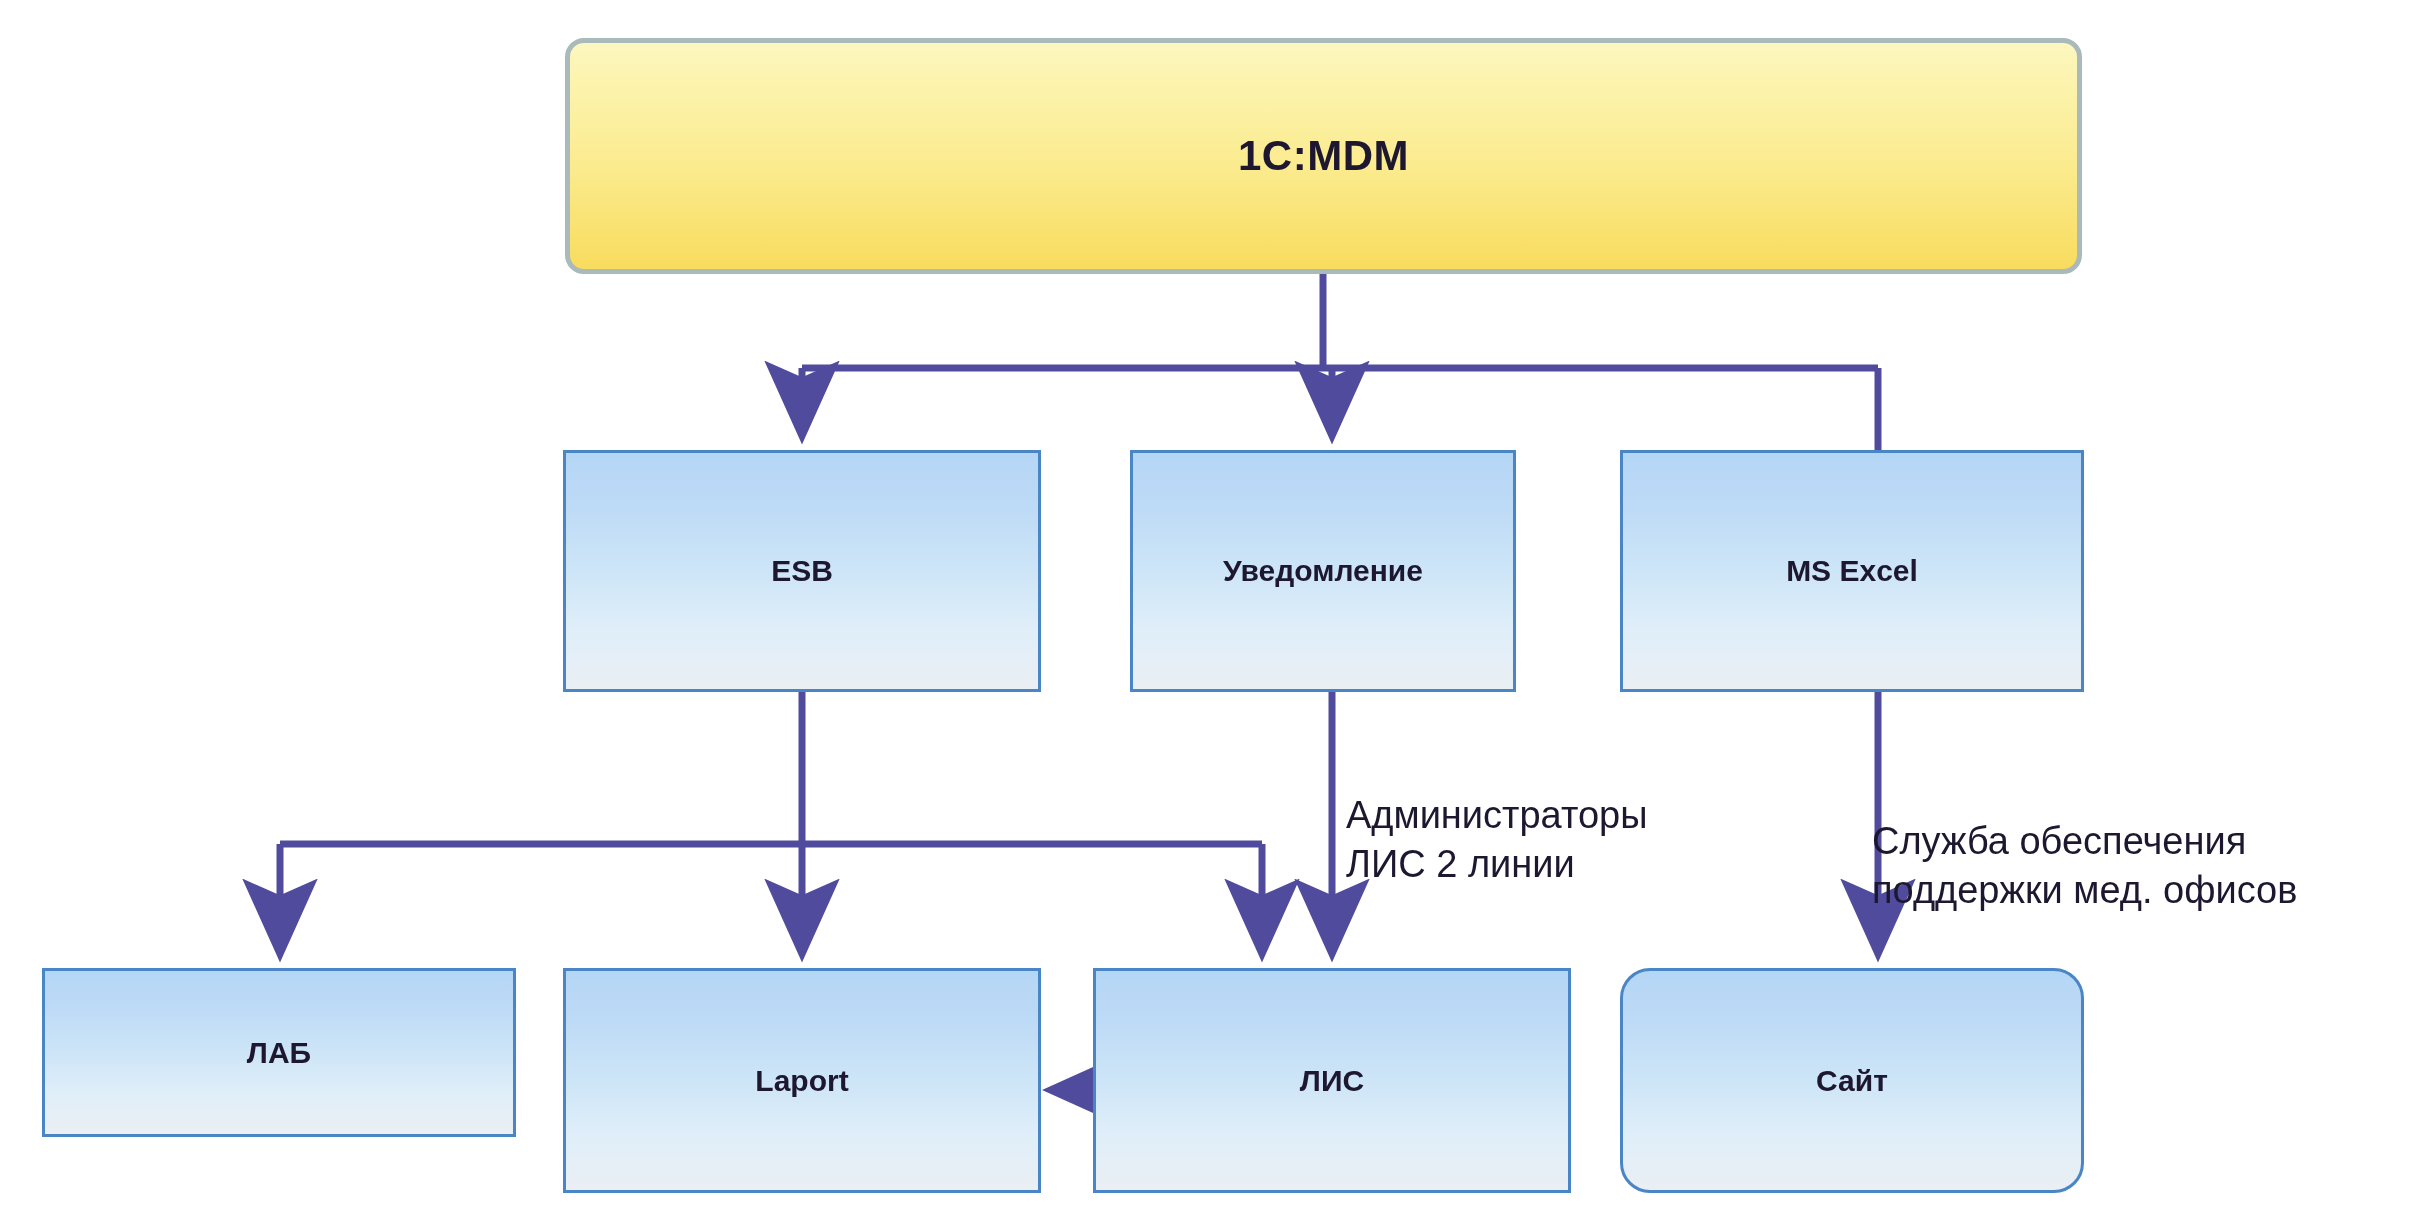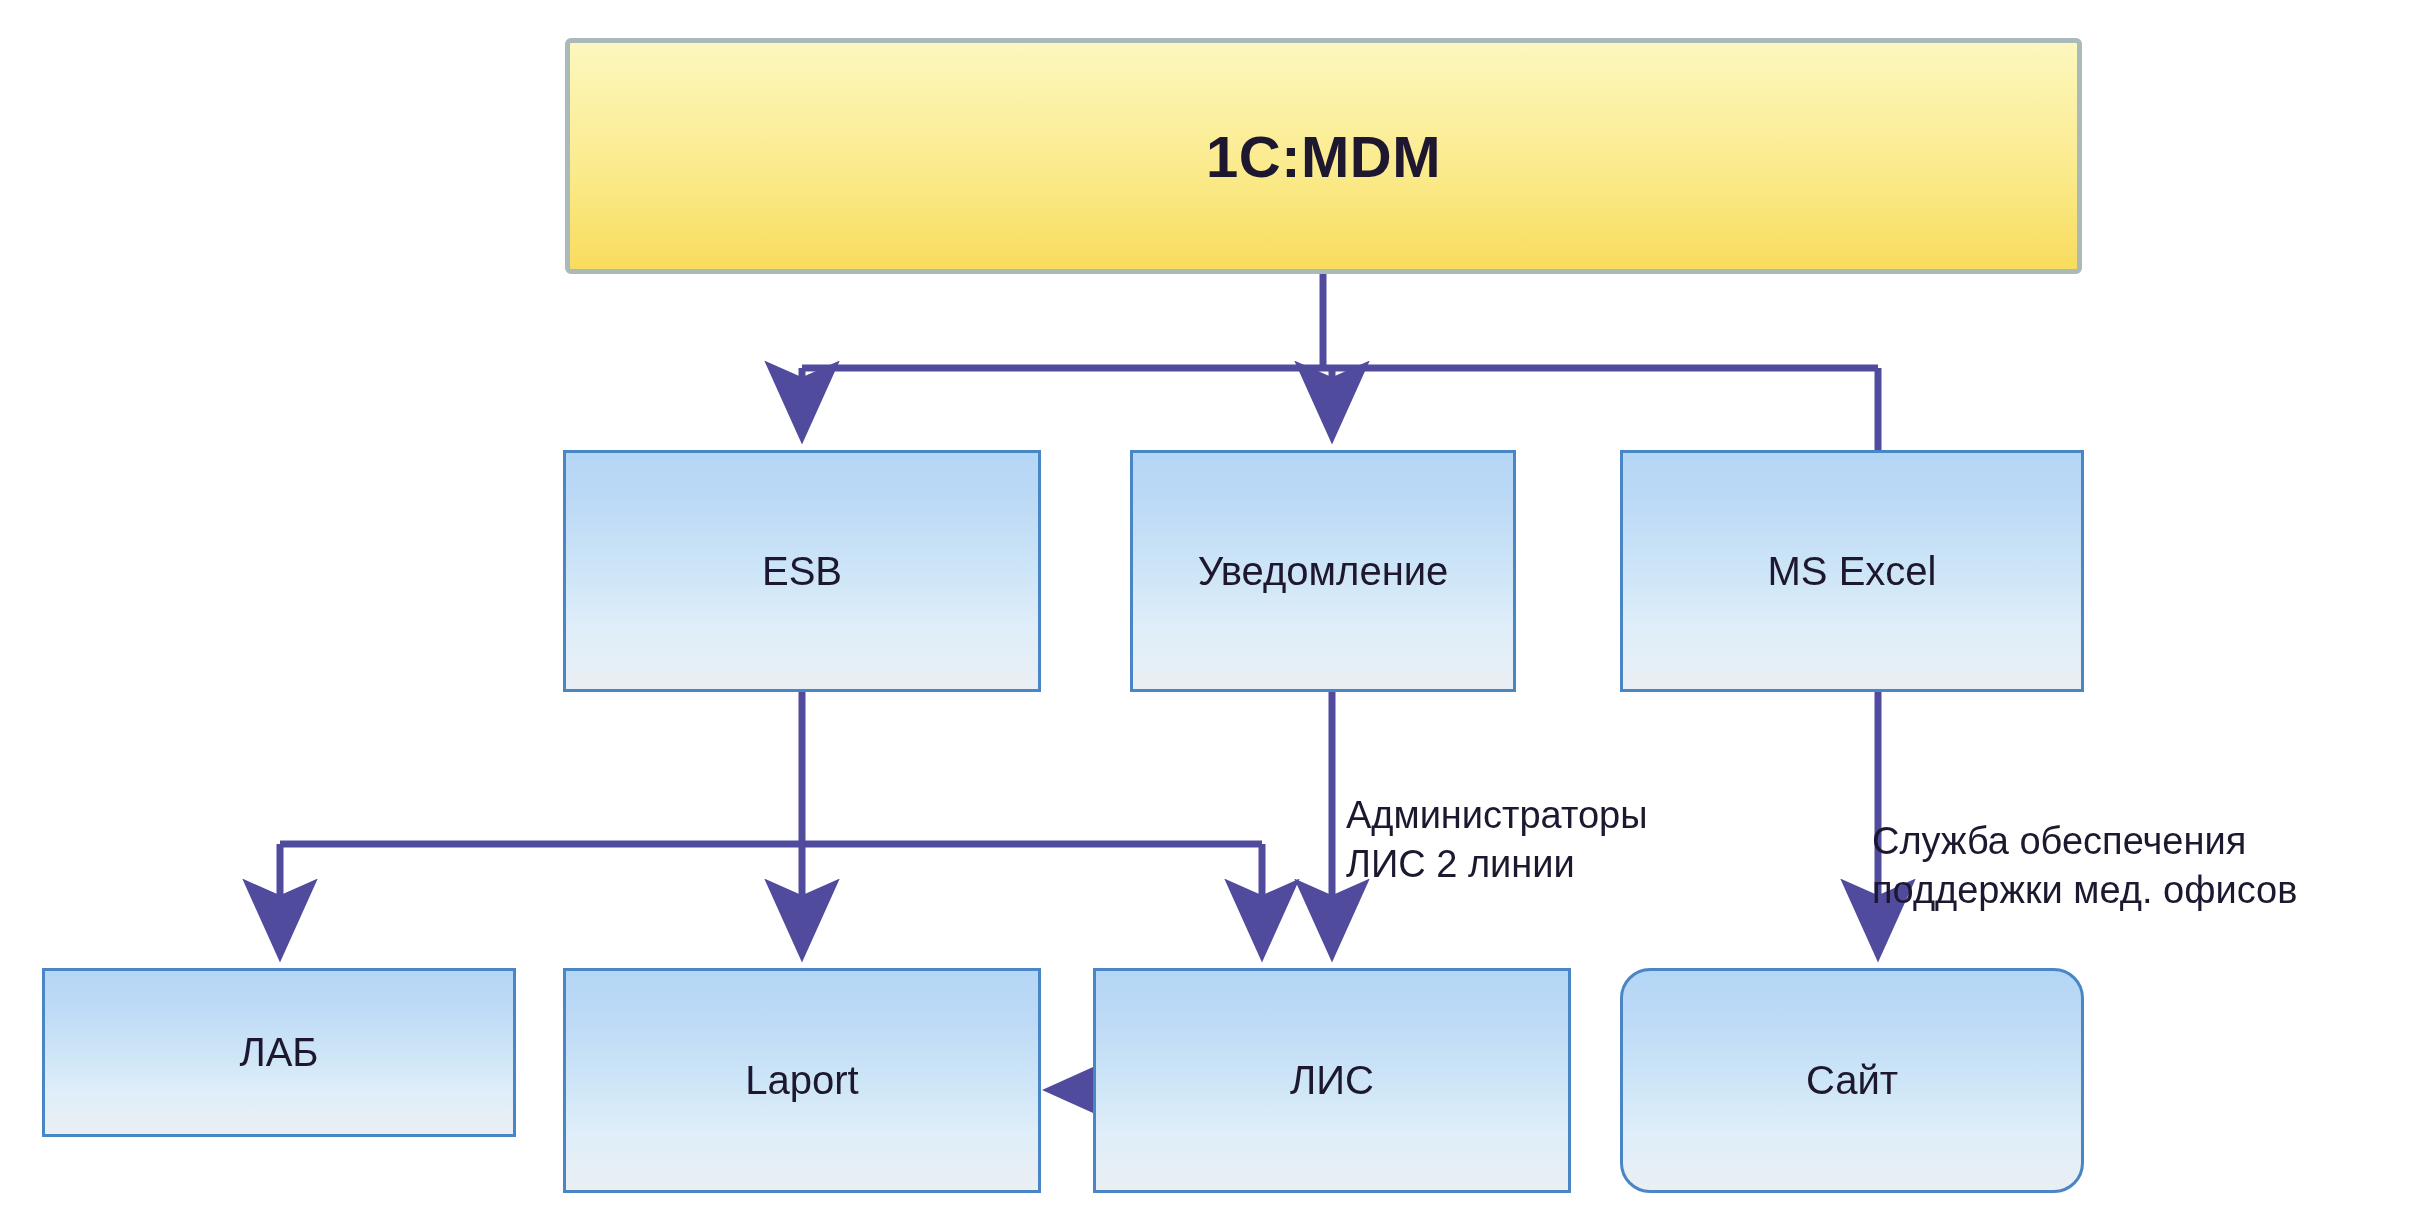--- a/index.html
+++ b/index.html
@@ -30,30 +30,30 @@
     box-sizing: border-box;
     display: flex;
     align-items: center;
     justify-content: center;
     text-align: center;
     color: #1d1730;
   }
   .node-root {
     background: linear-gradient(to bottom, #fdf7c0 0%, #fcf3ad 18%, #fbeb8e 55%, #f9e06a 88%, #f8dc5e 100%);
     border: 5px solid #aab9ba;
-    border-radius: 6px;
-    font-size: 58px;
+    border-radius: 19px;
+    font-size: 42px;
     font-weight: bold;
     letter-spacing: 0.5px;
   }
   .node-box {
     background: linear-gradient(to bottom, #b4d6f5 0%, #bddaf6 22%, #cde5f7 50%, #dfeef9 74%, #eaeff3 100%);
     border: 3px solid #4a86c5;
-    font-size: 40px;
-    font-weight: normal;
+    font-size: 30px;
+    font-weight: bold;
   }
   .edge-label {
     position: absolute;
     color: #1d1730;
     font-size: 38px;
     line-height: 1.28;
     white-space: pre-line;
     text-align: left;
   }
 </style>

